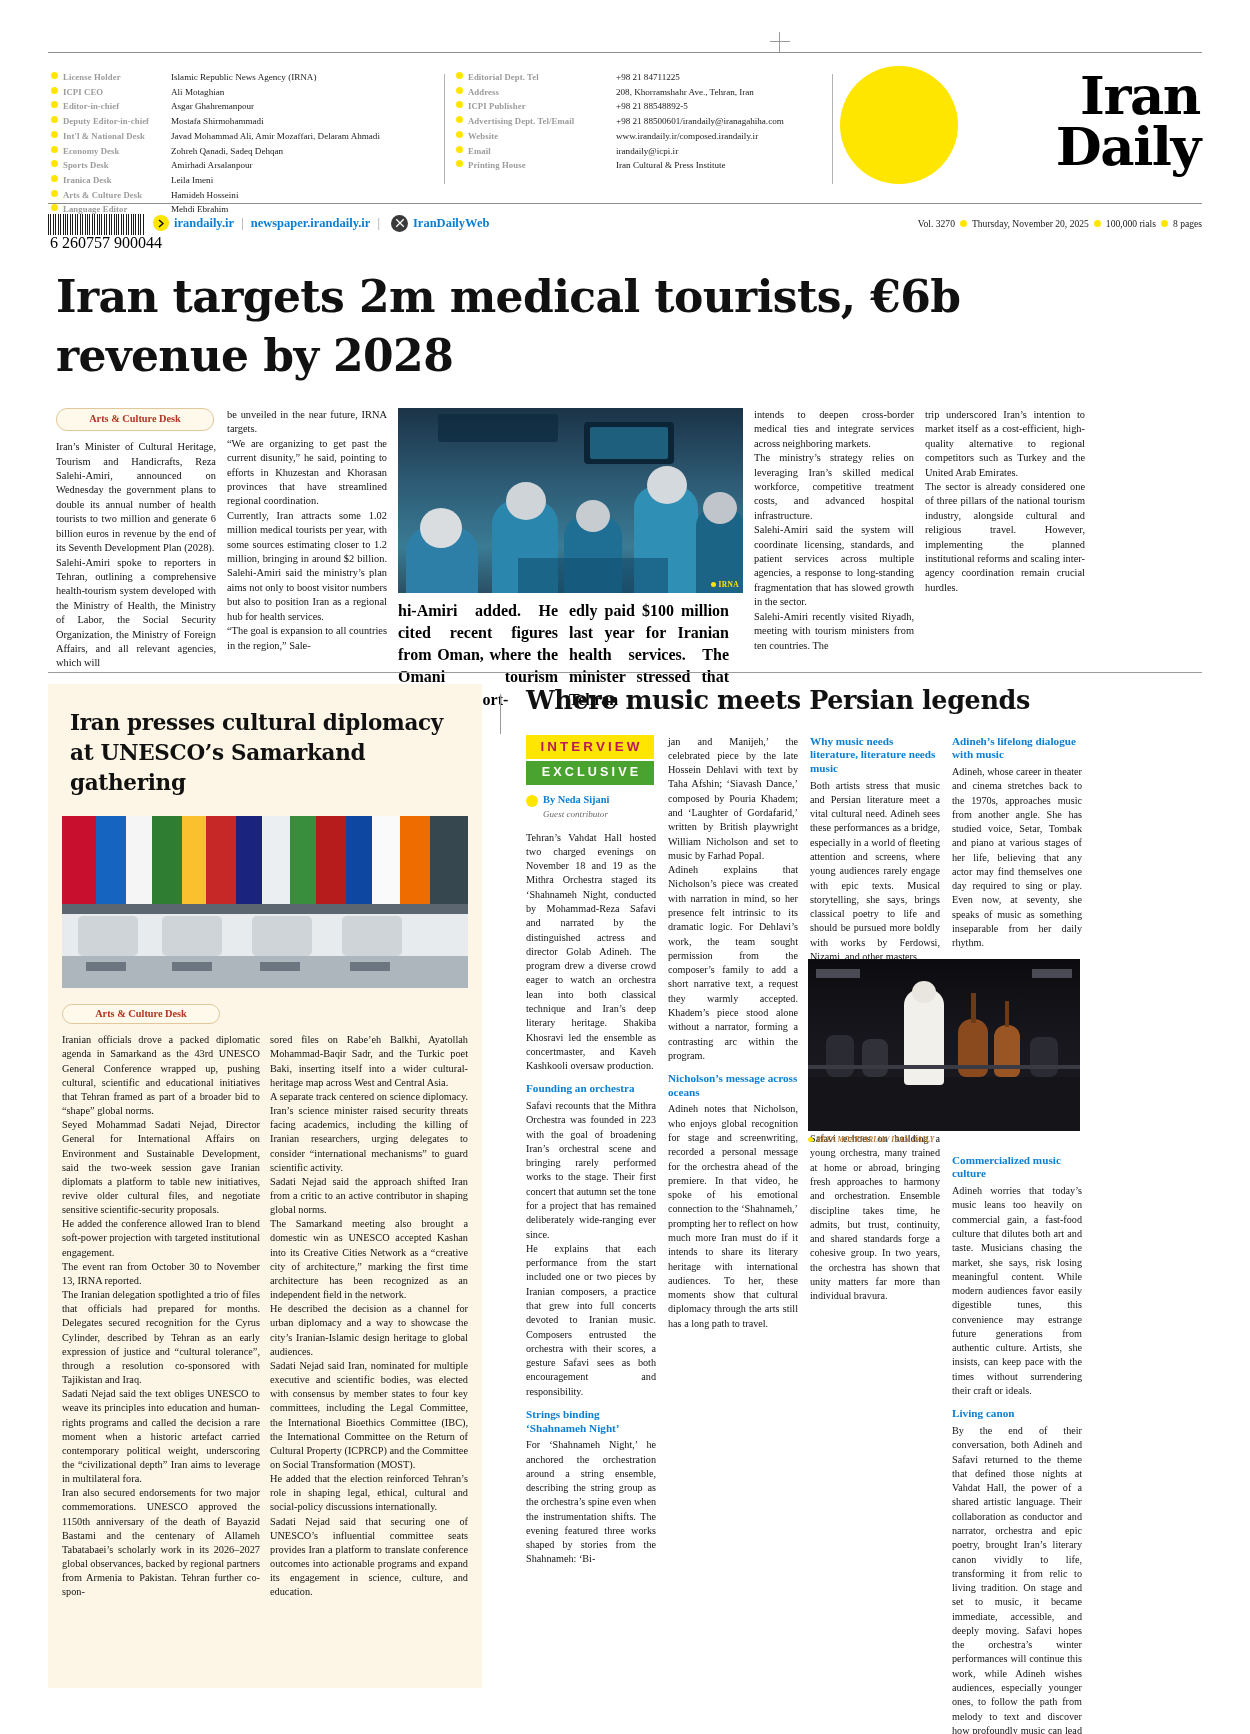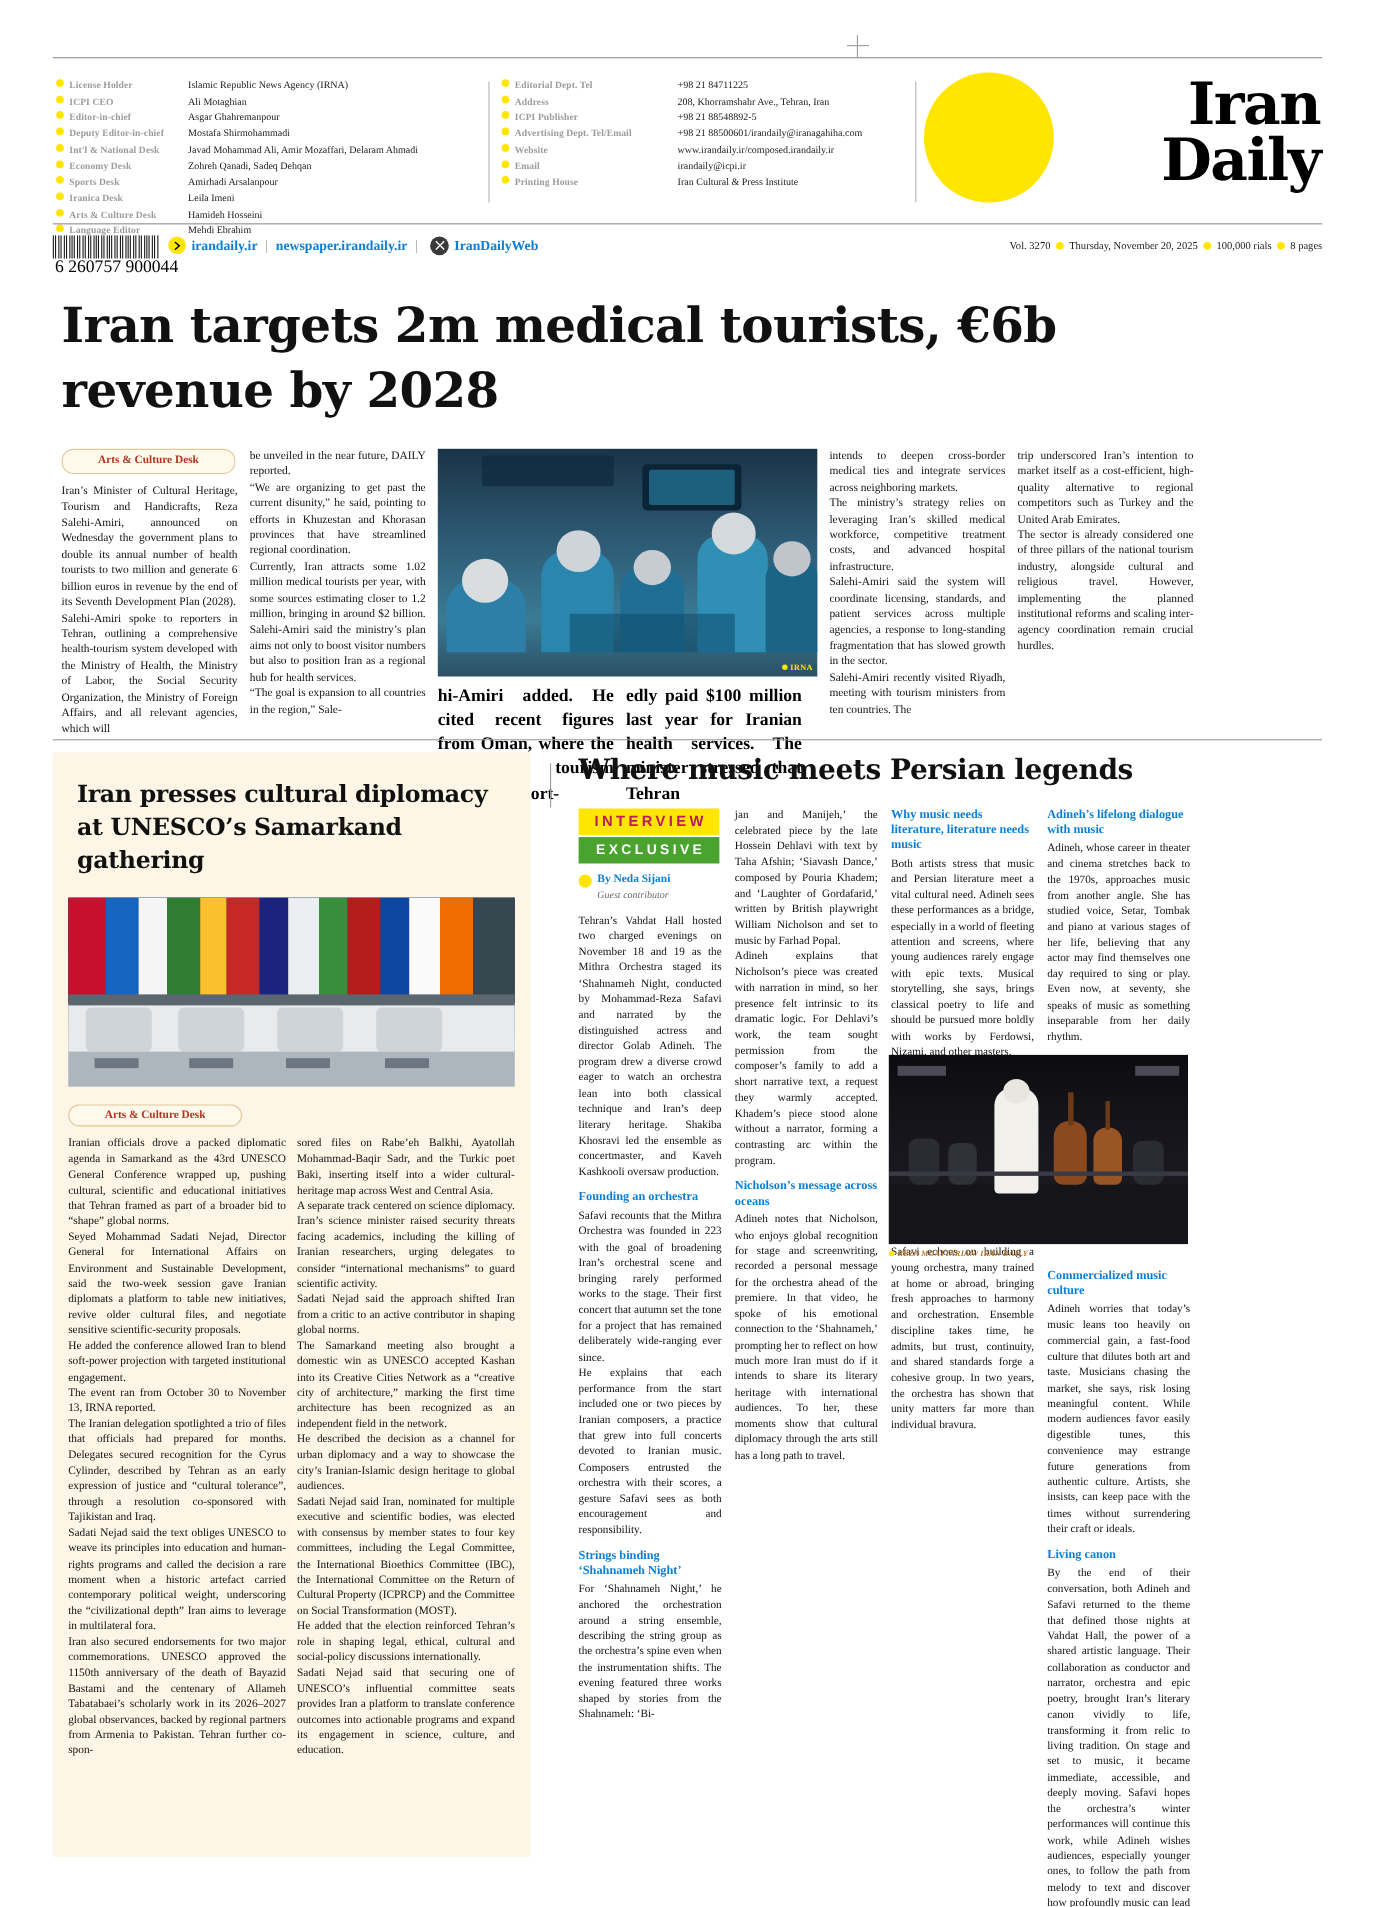--- a/index.html
+++ b/index.html
@@ -88,21 +88,21 @@
   .lead-cols { display: flex; gap: 0; }
   .lcol { width: 160px; font-size: 10.4px; line-height: 1.385; text-align: justify; color: #111; }
   .lcol p { margin: 0; text-align: justify; }
   .lcol.c1 { width: 160px; margin-right: 11px; }
   .lcol.c2 { width: 160px; margin-right: 11px; }
   .lcol.c5 { width: 160px; margin-right: 11px; }
   .lcol.c6 { width: 160px; }
 
   .photo-block { width: 345px; margin-right: 11px; }
   .photo {
-    width: 345px; height: 207px; position: relative; overflow: hidden;
+    width: 345px; height: 185px; position: relative; overflow: hidden;
     background: linear-gradient(180deg,#1b3347 0%,#2d5a74 40%,#3a7b94 75%,#2a5064 100%);
   }
   .photo .credit {
     position: absolute; right: 4px; bottom: 4px; display: flex; align-items: center;
     font-size: 7.4px; color: #ffe600; font-weight: 700; letter-spacing: .4px;
   }
   .photo .credit .d { width: 5px; height: 5px; border-radius: 50%; background: #ffe600; margin-right: 3px; }
   .capcols { display: flex; margin-top: 7px; }
   .capcols .cc { width: 160px; font-size: 16px; line-height: 1.385; text-align: justify; font-weight: bold; }
   .capcols .cc.first { margin-right: 11px; }
@@ -399,21 +399,21 @@
         <div class="deskbadge">Arts &amp; Culture Desk</div>
         <div style="height:9px"></div>
         <div id="lead-c1">
             <p class="tp">Iran’s Minister of Cultural Heritage, Tourism and Handicrafts, Reza Salehi-Amiri, announced on Wednesday the government plans to double its annual number of health tourists to two million and generate 6 billion euros in revenue by the end of its Seventh Development Plan (2028).</p>
             <p class="tp">Salehi-Amiri spoke to reporters in Tehran, outlining a comprehensive health-tourism system developed with the Ministry of Health, the Ministry of Labor, the Social Security Organization, the Ministry of Foreign Affairs, and all relevant agencies, which will</p>
           </div>
       </div>
 
       <div class="lcol c2">
         <div id="lead-c2">
-            <p class="tp">be unveiled in the near future, DAILY reported.</p>
+            <p class="tp">be unveiled in the near future, IRNA targets.</p>
             <p class="tp">“We are organizing to get past the current disunity,” he said, pointing to efforts in Khuzestan and Khorasan provinces that have streamlined regional coordination.</p>
             <p class="tp">Currently, Iran attracts some 1.02 million medical tourists per year, with some sources estimating closer to 1.2 million, bringing in around $2 billion. Salehi-Amiri said the ministry’s plan aims not only to boost visitor numbers but also to position Iran as a regional hub for health services.</p>
             <p class="tp">“The goal is expansion to all countries in the region,” Sale-</p>
           </div>
       </div>
 
       <div class="photo-block">
         <div class="photo">
           <div class="pd" style="left:8px;top:118px;width:72px;height:67px;background:#2e7fa8;border-radius:26px 26px 0 0;"></div>
           <div class="pd" style="left:22px;top:100px;width:42px;height:40px;background:#d9dde0;border-radius:50%;"></div>

